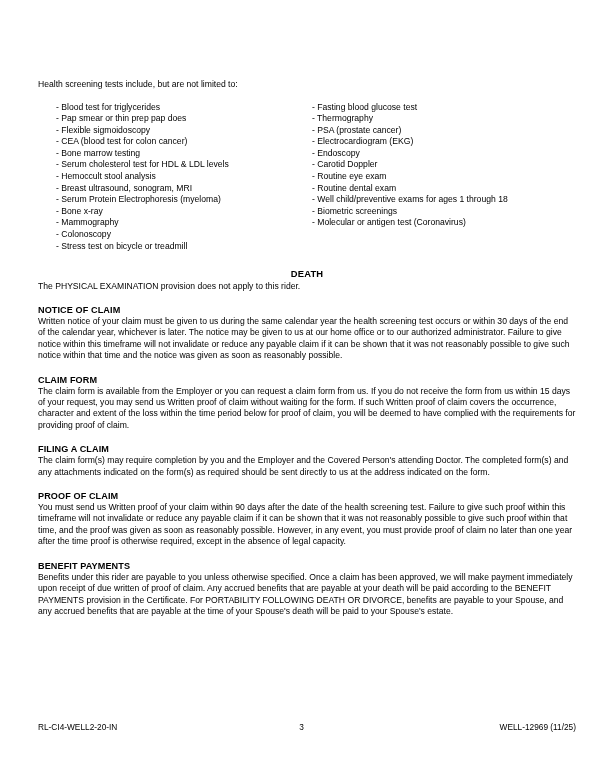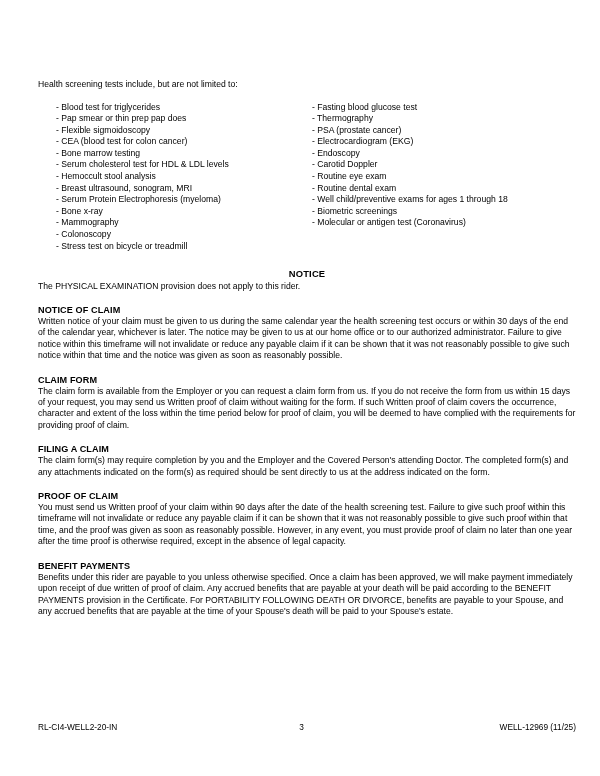--- a/index.html
+++ b/index.html
@@ -134,21 +134,21 @@
         <div class="test-item">- Endoscopy</div>
         <div class="test-item">- Carotid Doppler</div>
         <div class="test-item">- Routine eye exam</div>
         <div class="test-item">- Routine dental exam</div>
         <div class="test-item">- Well child/preventive exams for ages 1 through 18</div>
         <div class="test-item">- Biometric screenings</div>
         <div class="test-item">- Molecular or antigen test (Coronavirus)</div>
       </div>
     </div>
 
-    <h1 class="claims-title">NOTICE</h1>
+    <h1 class="claims-title">DEATH</h1>
 
     <p class="claims-intro">The PHYSICAL EXAMINATION provision does not apply to this rider.</p>
 
     <div class="section">
       <h2>NOTICE OF CLAIM</h2>
       <p>Written notice of your claim must be given to us during the same calendar year the health screening test occurs or within 30 days of the end of the calendar year, whichever is later. The notice may be given to us at our home office or to our authorized administrator. Failure to give notice within this timeframe will not invalidate or reduce any payable claim if it can be shown that it was not reasonably possible to give such notice within that time and the notice was given as soon as reasonably possible.</p>
     </div>
 
     <div class="section">
       <h2>CLAIM FORM</h2>

